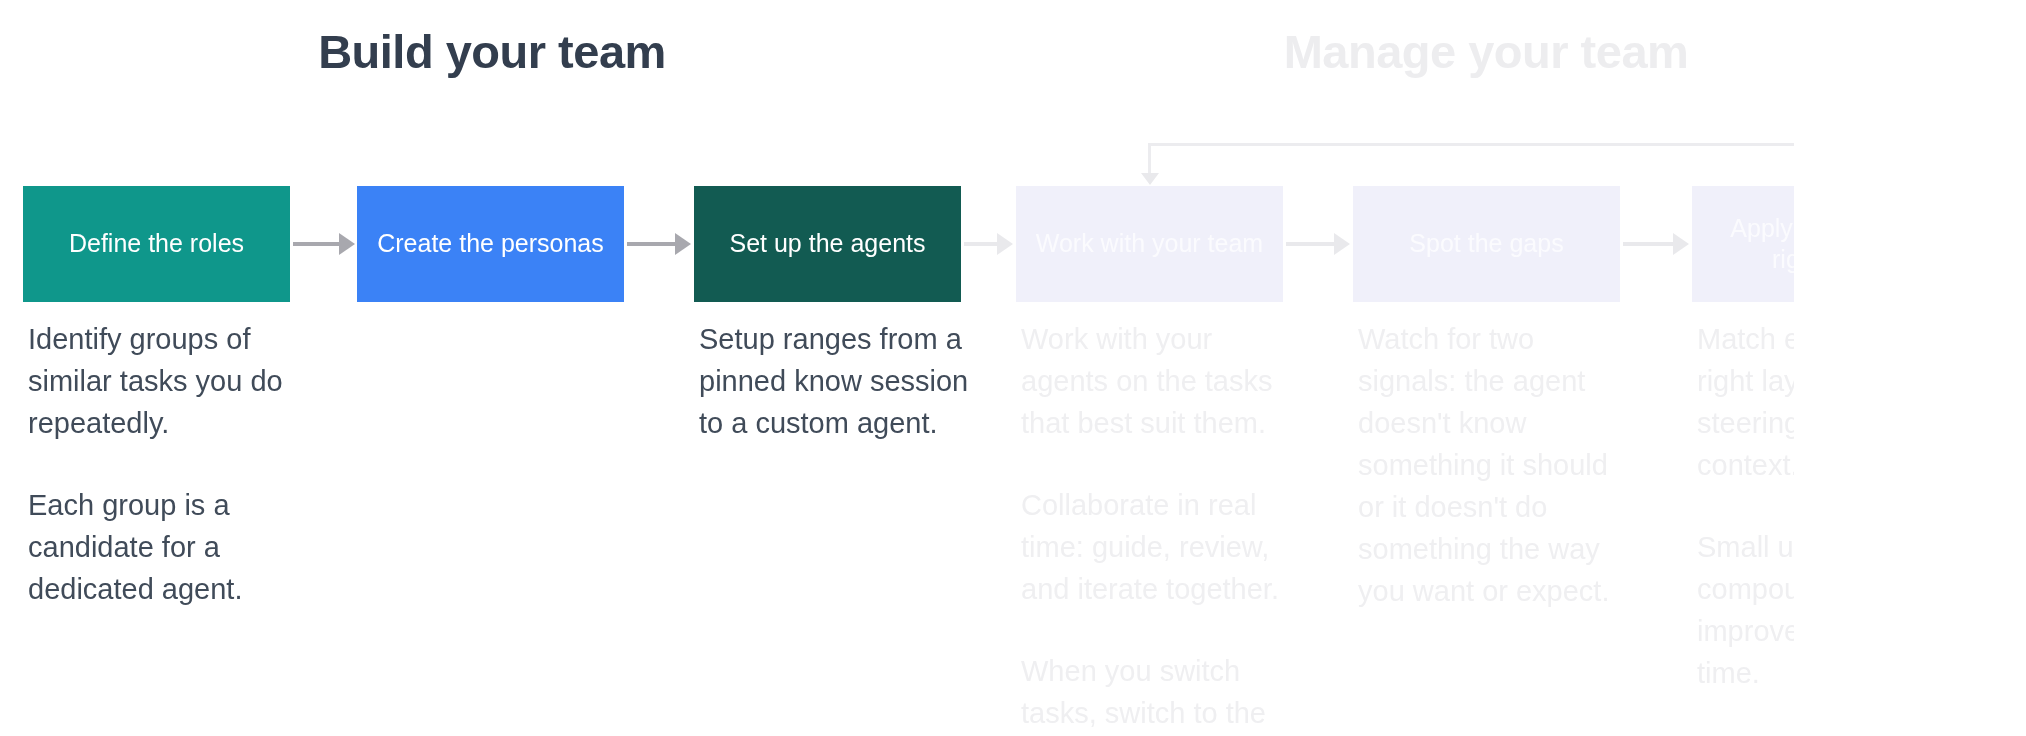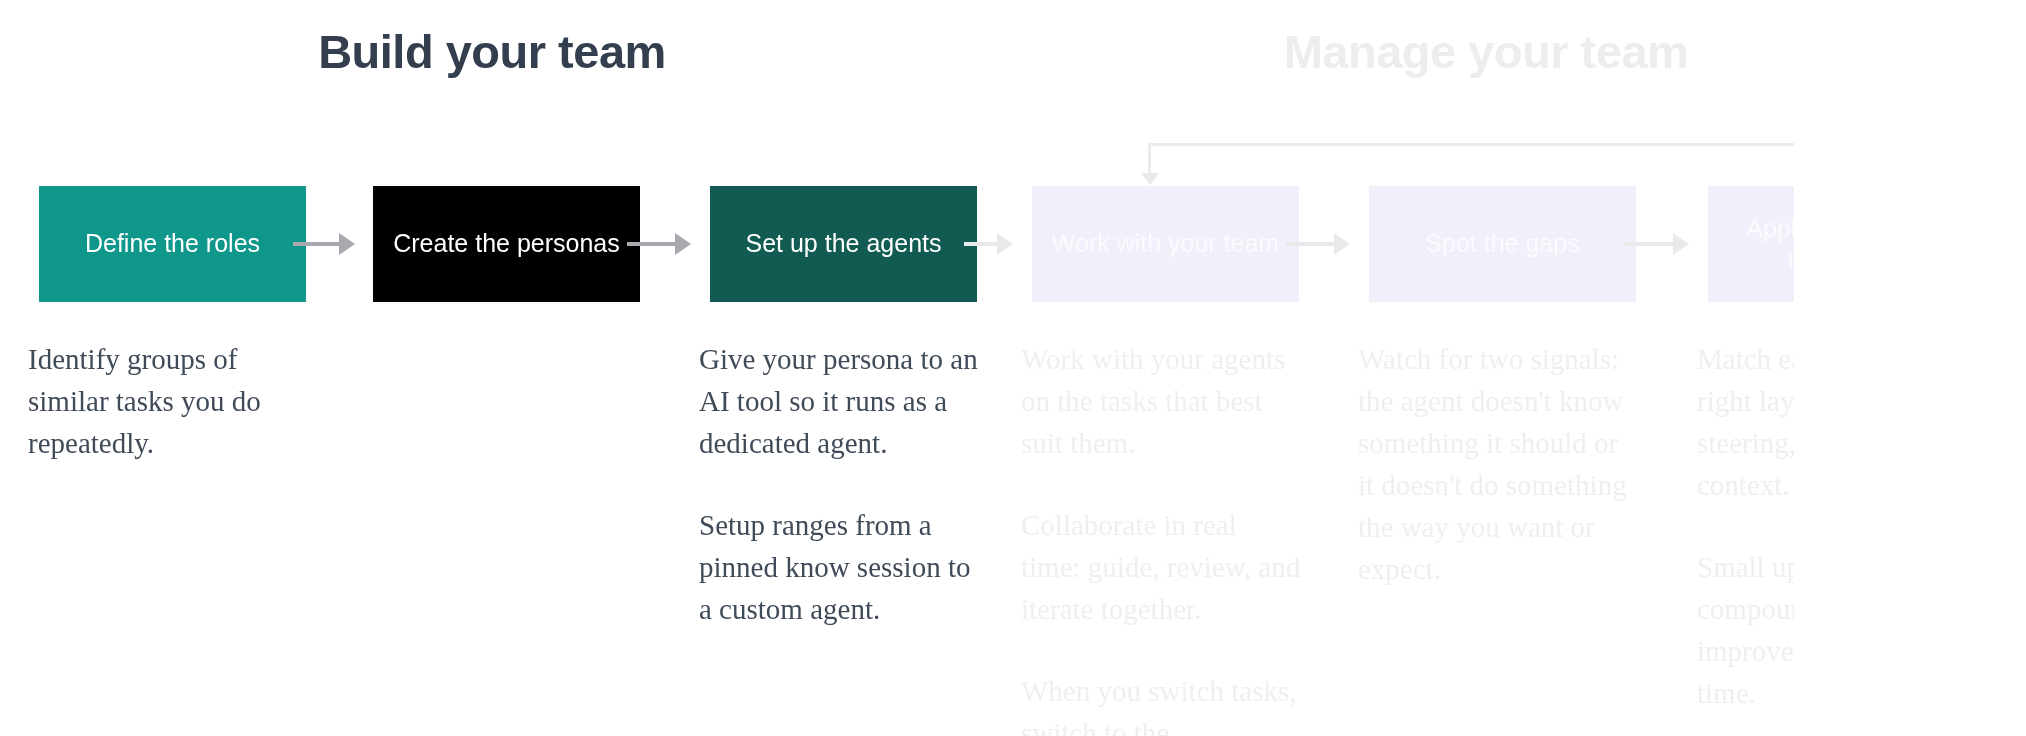--- a/index.html
+++ b/index.html
@@ -9,23 +9,23 @@
   }
   .section-title{
     position:absolute;top:24px;font-size:47px;font-weight:bold;
     letter-spacing:-0.5px;text-align:center;white-space:nowrap;
   }
   .section-title.build{left:23px;width:938px;color:var(--titleDark);}
   .section-title.manage{left:1016px;width:940px;color:var(--titleFaded);}
   .step{position:absolute;top:186px;width:267px;}
   .box{
     width:267px;height:116px;display:flex;align-items:center;justify-content:center;
-    text-align:center;font-size:25px;line-height:1.25;padding:0 14px;box-sizing:border-box;margin-left:16px;
+    text-align:center;font-size:25px;line-height:1.25;padding:0 14px;box-sizing:border-box;
   }
-  .desc{width:280px;margin-top:36px;padding-left:5px;color:var(--body);font-family:Liberation Serif, serif;}
+  .desc{width:280px;margin-top:16px;padding-left:5px;color:var(--body);}
   .desc p{margin:0 0 40px 0;font-size:29px;line-height:42px;}
   .step.faded .desc{color:var(--bodyFaded);}
   
   .arrow{position:absolute;top:233px;height:22px;}
   .arrow .shaft{position:absolute;left:0;right:12px;top:9px;height:4px;background:var(--arrow);}
   .arrow .head{
     position:absolute;right:0;top:0;width:0;height:0;
     border-top:11px solid transparent;border-bottom:11px solid transparent;
     border-left:16px solid var(--arrow);
   }
@@ -52,45 +52,45 @@
   <div class="loop-seg" style="left:1148px;top:143px;width:857px;height:3px;"></div>
   <div class="loop-seg" style="left:1148px;top:143px;width:3px;height:31px;"></div>
   <div class="loop-head" style="left:1141px;top:173px;"></div>
 
   <div class="step" style="left:23px;">
     <div class="box" style="background: rgb(15, 151, 139); color: rgb(255, 255, 255);">
       <span>Define the roles</span>
     </div>
     <div class="desc">
       <p>Identify groups of similar tasks you do repeatedly.</p>
+      <p>Each group is a candidate for a dedicated agent.</p>
     </div>
   </div>
 
   <div class="arrow" style="left:293px;width:62px;">
     <div class="shaft"></div>
       <div class="head"></div>
   </div>
 
   <div class="step" style="left:357px;">
-    <div class="box" style="background: #000000; color: rgb(255, 255, 255);">
+    <div class="box" style="background: #3b82f6; color: rgb(255, 255, 255);">
       <span>Create the personas</span>
     </div>
   </div>
 
   <div class="arrow" style="left:627px;width:64px;">
     <div class="shaft"></div>
       <div class="head"></div>
   </div>
 
   <div class="step" style="left:694px;">
     <div class="box" style="background: rgb(18, 91, 82); color: rgb(255, 255, 255); align-items: center;">
       <span>Set up the agents</span>
     </div>
     <div class="desc">
-      <p>Give your persona to an AI tool so it runs as a dedicated agent.</p>
       <p>Setup ranges from a pinned know session to a custom agent.</p>
     </div>
   </div>
 
   <div class="arrow faded" style="left:964px;width:49px;">
     <div class="shaft"></div>
       <div class="head"></div>
   </div>
 
   <div class="step faded" style="left:1016px;">

